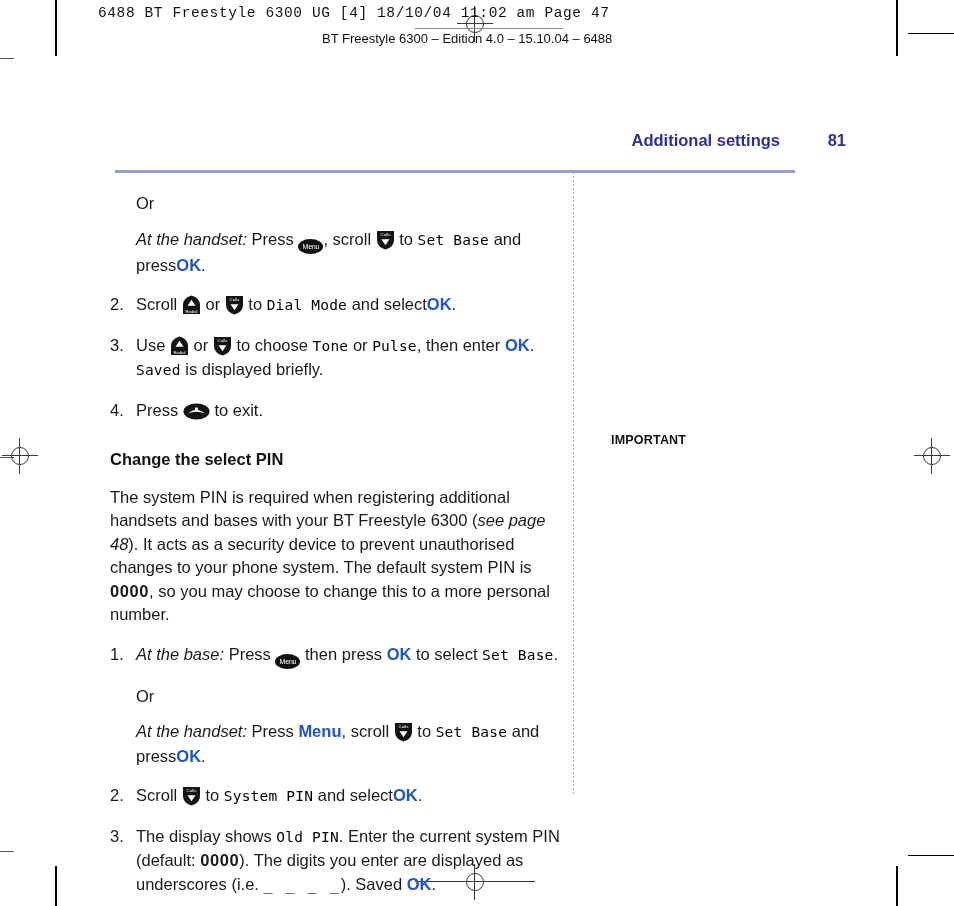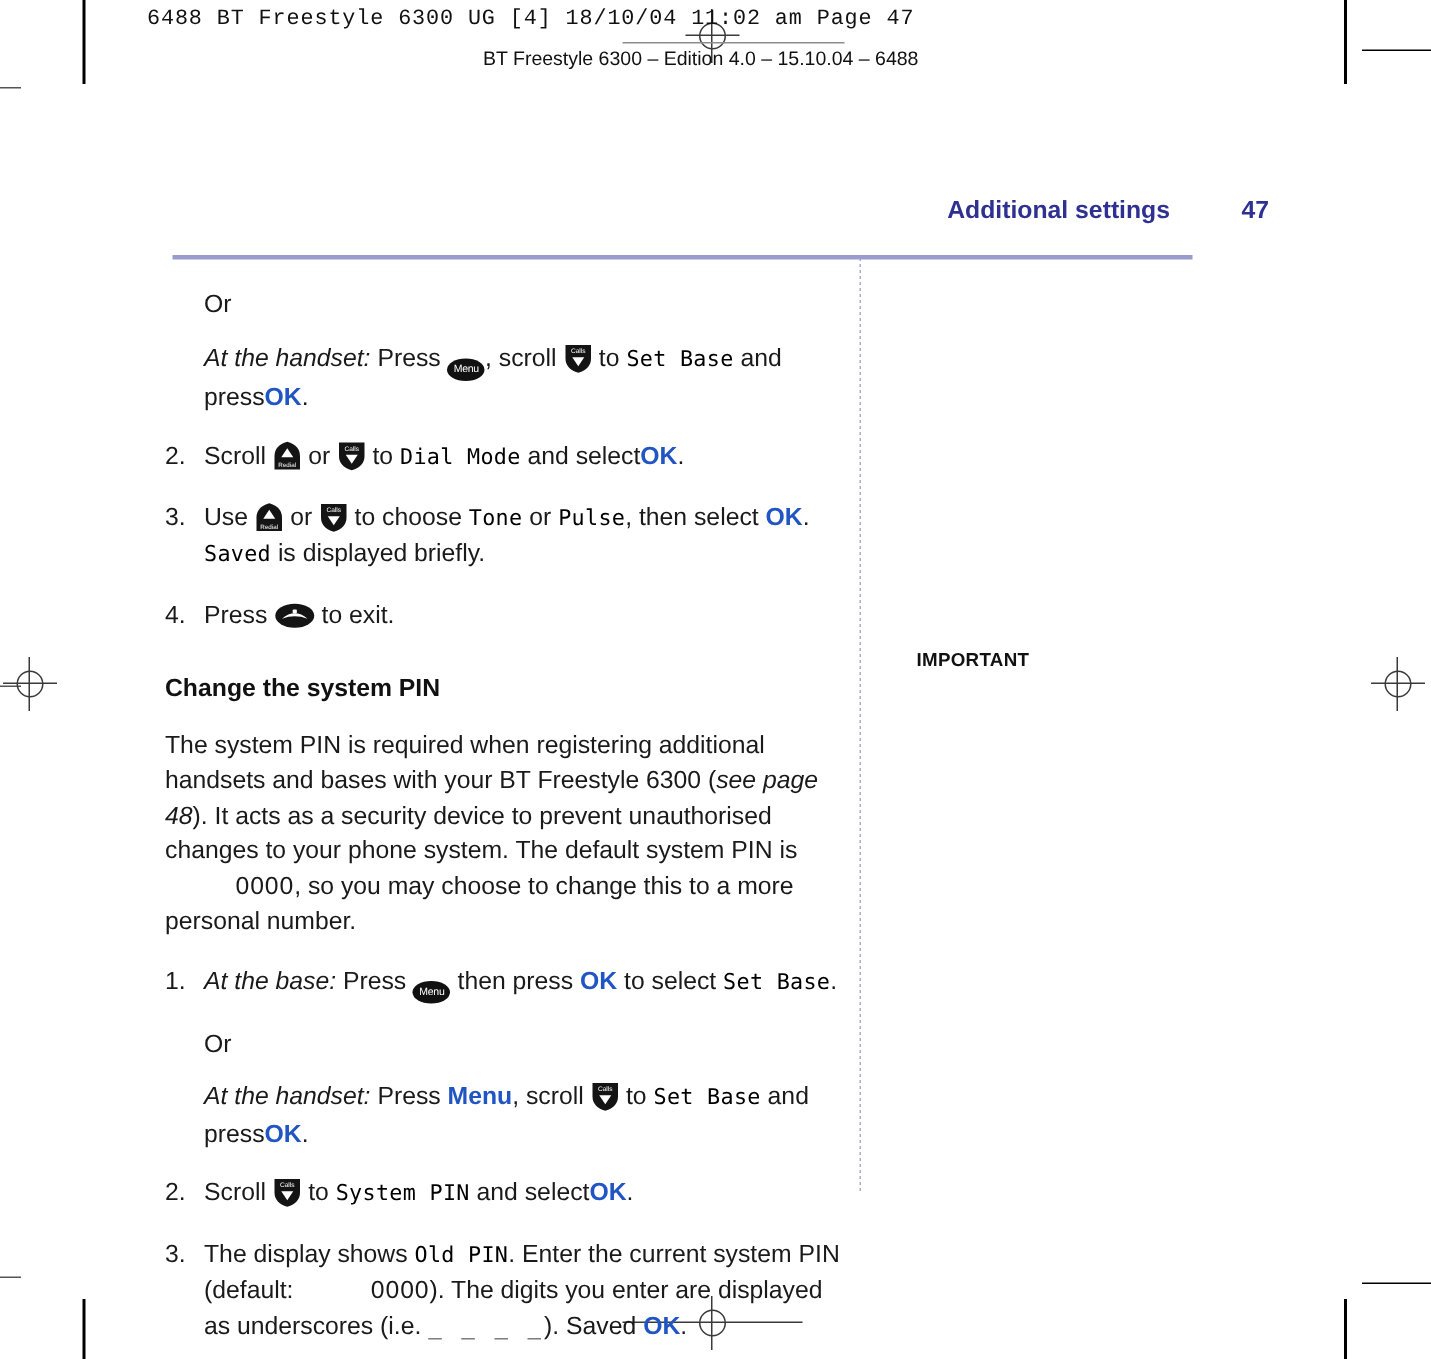--- a/index.html
+++ b/index.html
@@ -128,21 +128,21 @@
   }
   .blk .body { flex: 1 1 auto; }
 
   .para { margin: 0 0 16px 0; }
   .para.tight { margin-bottom: 12px; }
   .indent { margin-left: 26px; }
 
   .run-in { font-style: italic; }
   .ital { font-style: italic; }
   .blue { color: #2155c4; font-weight: 700; }
-  .bold-num { font-weight: 400; letter-spacing: .6px; margin-left: 47px; }
+  .bold-num { font-weight: 700; letter-spacing: .6px; }
   .lcd {
     font-family: "DejaVu Sans Mono", "Liberation Mono", monospace;
     font-size: 14.5px;
     color: #000000;
     letter-spacing: .2px;
   }
   .uscore {
     font-family: "DejaVu Sans Mono", "Liberation Mono", monospace;
     font-size: 15px;
     letter-spacing: 2px;
@@ -240,21 +240,21 @@
   <div class="hline" style="width:120px; left:-42px;"></div>
   <div class="circle"></div>
 </div>
 
 <div class="slug">6488 BT Freestyle 6300 UG [4]  18/10/04  11:02 am  Page 47</div>
 <div class="slug-rule"></div>
 <div class="edition-line">BT Freestyle 6300 – Edition 4.0 – 15.10.04 – 6488</div>
 
 <div class="runhead">
   <div class="runhead-title">Additional settings</div>
-  <div class="runhead-folio">47</div>
+  <div class="runhead-folio">81</div>
 </div>
 <div class="head-rule"></div>
 <div class="col-divider"></div>
 
 <div class="maincol">
 
   <p class="para tight indent">Or</p>
 
   <p class="para indent">
     <span class="run-in">At the handset:</span>
@@ -312,21 +312,21 @@
       <span class="key key-shield">
         <svg viewBox="0 0 19 20" width="19" height="20" aria-hidden="true">
           <path d="M1 1 H18 V10 Q18 17 9.5 19.5 Q1 17 1 10 Z" fill="#141414"></path>
           <text x="9.5" y="6.4" font-size="4.4" fill="#ffffff" text-anchor="middle" font-family="Liberation Sans, sans-serif">Calls</text>
           <path d="M5.5 9.2 H13.5 L9.5 15.2 Z" fill="#ffffff"></path>
         </svg>
       </span>
       <span>to choose</span>
       <span class="lcd">Tone</span>
       <span>or</span>
-      <span class="lcd">Pulse</span><span>, then select</span>
+      <span class="lcd">Pulse</span><span>, then enter</span>
       <span class="blue">OK</span><span>.</span>
       <span class="lcd">Saved</span>
       <span>is displayed briefly.</span>
     </div>
   </div>
 
   <div class="blk para">
     <div class="num">4.</div>
     <div class="body">
       <span>Press</span>
@@ -334,21 +334,21 @@
         <svg viewBox="0 0 27 17" width="27" height="17" aria-hidden="true">
           <ellipse cx="13.5" cy="8.5" rx="13" ry="8" fill="#141414"></ellipse>
           <path d="M5 10.5 Q13.5 3.2 22 10.5 Q13.5 7.2 5 10.5 Z" fill="#ffffff"></path>
           <rect x="12.1" y="4.4" width="2.8" height="2.6" rx="0.6" fill="#ffffff"></rect>
         </svg>
       </span>
       <span>to exit.</span>
     </div>
   </div>
 
-  <h2 class="sechead">Change the system PIN</h2>
+  <h2 class="sechead">Change the select PIN</h2>
 
   <p class="para"><span>The system PIN is required when registering additional handsets and bases with your BT Freestyle 6300 (</span><span class="ital">see page 48</span><span>). It acts as a security device to prevent unauthorised changes to your phone system. The default system PIN is </span><span class="bold-num">0000</span><span>, so you may choose to change this to a more personal number.</span></p>
 
   <div class="blk" style="margin-bottom:16px;">
     <div class="num">1.</div>
     <div class="body">
       <span class="run-in">At the base:</span>
       <span>Press</span>
       <span class="key key-menu"><span>Menu</span></span>
       <span>then press</span>

